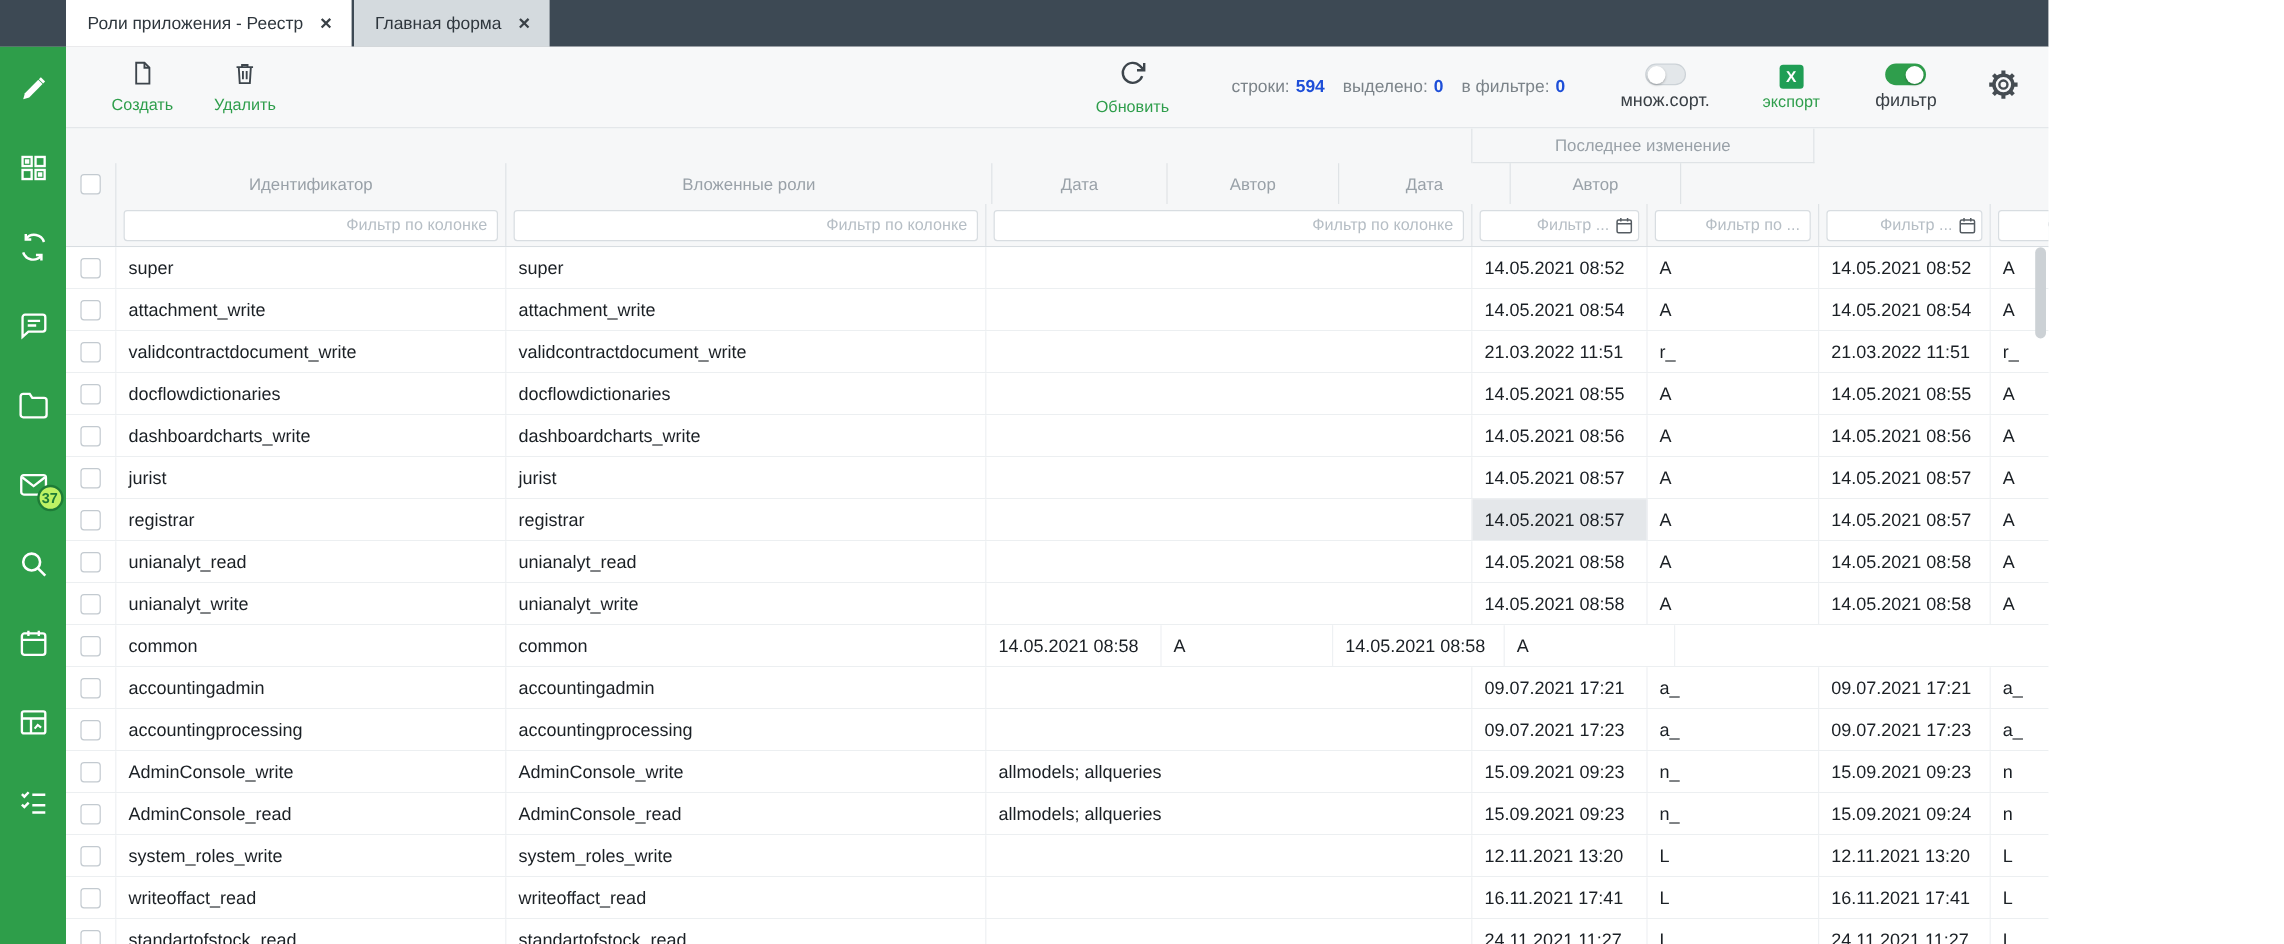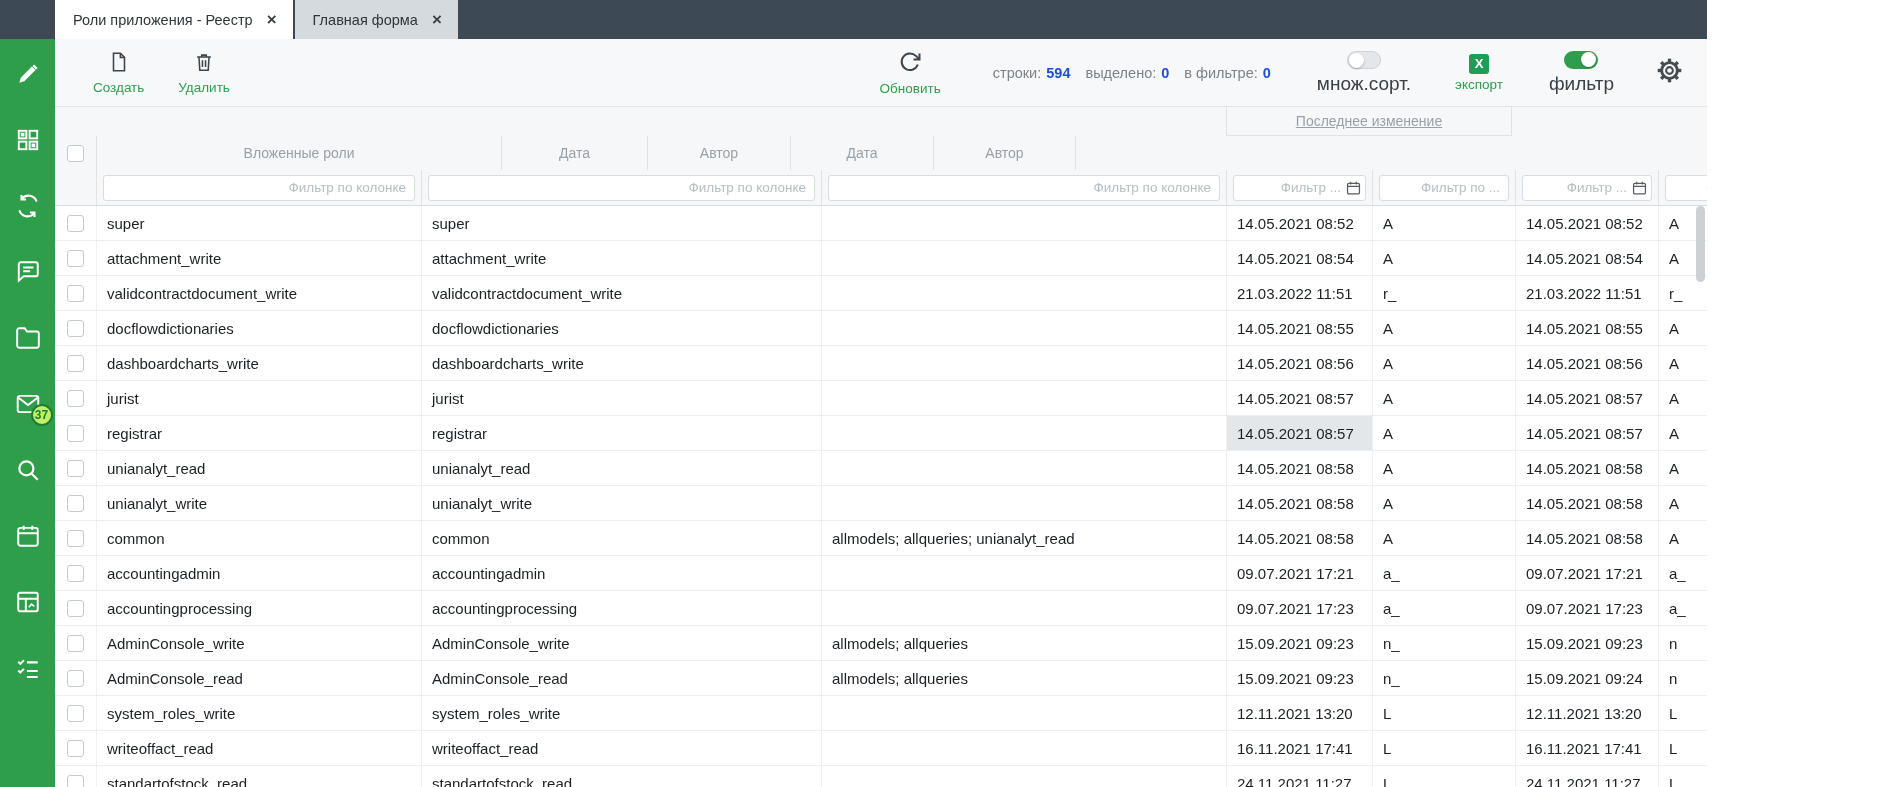--- a/index.html
+++ b/index.html
@@ -36,41 +36,41 @@
   
   .toolbar{height:68px;background:var(--toolbar-bg);border-bottom:1px solid var(--line);display:flex;align-items:center;padding:0 24px 0 38px;flex:none;}
   .tool-btn{display:flex;flex-direction:column;align-items:center;gap:3px;cursor:pointer;}
   .tool-btn .lbl{font-size:13.5px;color:var(--green);white-space:nowrap;}
   .tool-btn + .tool-btn{margin-left:34px;}
   .toolbar-right{margin-left:auto;display:flex;align-items:center;}
   .stat{font-size:14.5px;color:#7b8389;margin-left:15px;white-space:nowrap;}
   .stat b{color:#1d4ed8;margin-left:5px;}
   .stat:first-of-type{margin-left:52px;}
   .toggle-block{display:flex;flex-direction:column;align-items:center;gap:4px;margin-left:46px;cursor:pointer;}
-  .toggle-block .lbl{font-size:19px;color:#3a4046;white-space:nowrap;}
+  .toggle-block .lbl{font-size:15px;color:#3a4046;white-space:nowrap;}
   .toggle{width:34px;height:18px;border-radius:9px;position:relative;}
   .toggle.off{background:#e3e7ea;border:1px solid #ccd2d7;}
   .toggle.on{background:var(--green);}
   .knob{position:absolute;top:1px;width:15px;height:15px;border-radius:50%;background:#fff;box-shadow:0 1px 2px rgba(0,0,0,.25);}
   .toggle.off .knob{left:1px;}
   .toggle.on .knob{right:2px;top:1.5px;}
   .export-block{display:flex;flex-direction:column;align-items:center;gap:3px;margin-left:44px;cursor:pointer;}
   .export-block .lbl{font-size:13.5px;color:var(--green);}
   .xls-icon{width:20px;height:20px;border-radius:3px;background:#1f9e55;color:#fff;font-size:13px;font-weight:700;display:flex;align-items:center;justify-content:center;}
   .gear-wrap{margin-left:42px;cursor:pointer;}
 
   
   .grid{flex:1;min-height:0;overflow:hidden;}
   .hdr{background:var(--hdr-bg);color:var(--hdrtext);font-size:14px;width:1746px;}
   .row{display:flex;width:1746px;}
   .gh{height:29px;}
   .gh .cell{border-right:1px solid var(--line);display:flex;align-items:center;justify-content:center;}
   .gh .spacer{width:1172px;border-right:1px solid var(--line);}
   .gh .g1{width:289px;border-bottom:1px solid var(--line);}
-  .gh .g2{width:285px;border-bottom:1px solid var(--line);text-decoration:underline;}
+  .gh .g2{width:285px;border-bottom:1px solid var(--line);}
   .ch{height:34px;}
   .ch .cell{border-right:1px solid var(--line);display:flex;align-items:center;justify-content:center;white-space:nowrap;overflow:hidden;}
   .fr{height:36px;border-bottom:1px solid #d8dde1;}
   .fr .cell{border-right:1px solid var(--line);display:flex;align-items:center;padding:0 6px;position:relative;}
   .c-check{width:42px;}
   .c-id{width:325px;}
   .c-name{width:400px;}
   .c-nested{width:405px;}
   .c-d1{width:146px;}
   .c-a1{width:143px;}
@@ -260,20 +260,21 @@
       <div class="grid">
         <div class="hdr">
           <div class="row gh">
             <div class="spacer cell"></div>
             <div class="cell g2">Последнее изменение</div>
           </div>
           <div class="row ch">
             <div class="cell c-check">
                 <span class="cb"></span>
               </div>
+            <div class="cell c-id">Идентификатор</div>
             <div class="cell c-nested">Вложенные роли</div>
             <div class="cell c-d1">Дата</div>
             <div class="cell c-a1">Автор</div>
             <div class="cell c-d2">Дата</div>
             <div class="cell c-a2">Автор</div>
           </div>
           <div class="row fr">
             <div class="cell c-check"></div>
             <div class="cell c-id">
                 <input class="flt" placeholder="Фильтр по колонке" style="">
@@ -423,21 +424,20 @@
     <div class="td c-d2">14.05.2021 08:58</div>
     <div class="td c-a2">A</div>
   </div>
 
   <div class="tr">
     <div class="td c-check">
                 <span class="cb"></span>
               </div>
     <div class="td c-id">common</div>
     <div class="td c-name">common</div>
-    <div class="td c-nested">allmodels; allqueries; unianalyt_read</div>
     <div class="td c-d1">14.05.2021 08:58</div>
     <div class="td c-a1">A</div>
     <div class="td c-d2">14.05.2021 08:58</div>
     <div class="td c-a2">A</div>
   </div>
 
   <div class="tr">
     <div class="td c-check">
                 <span class="cb"></span>
               </div>

